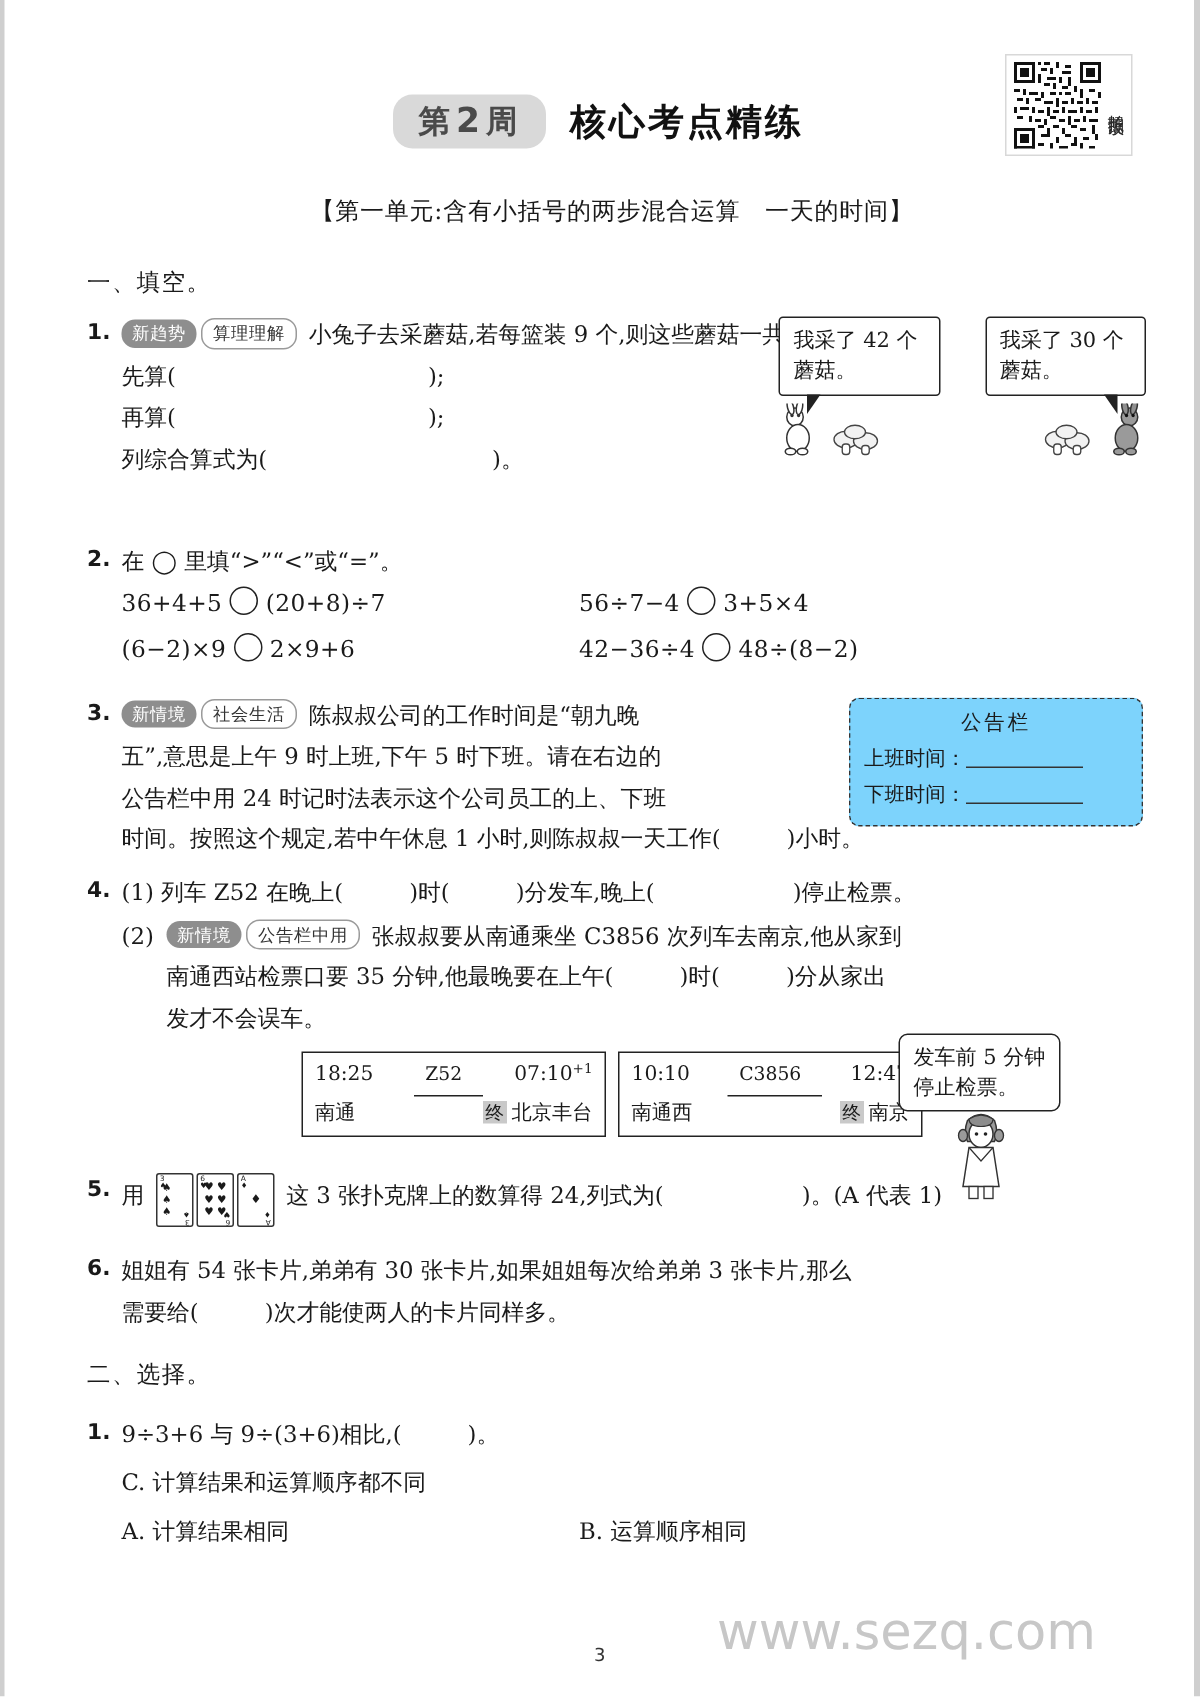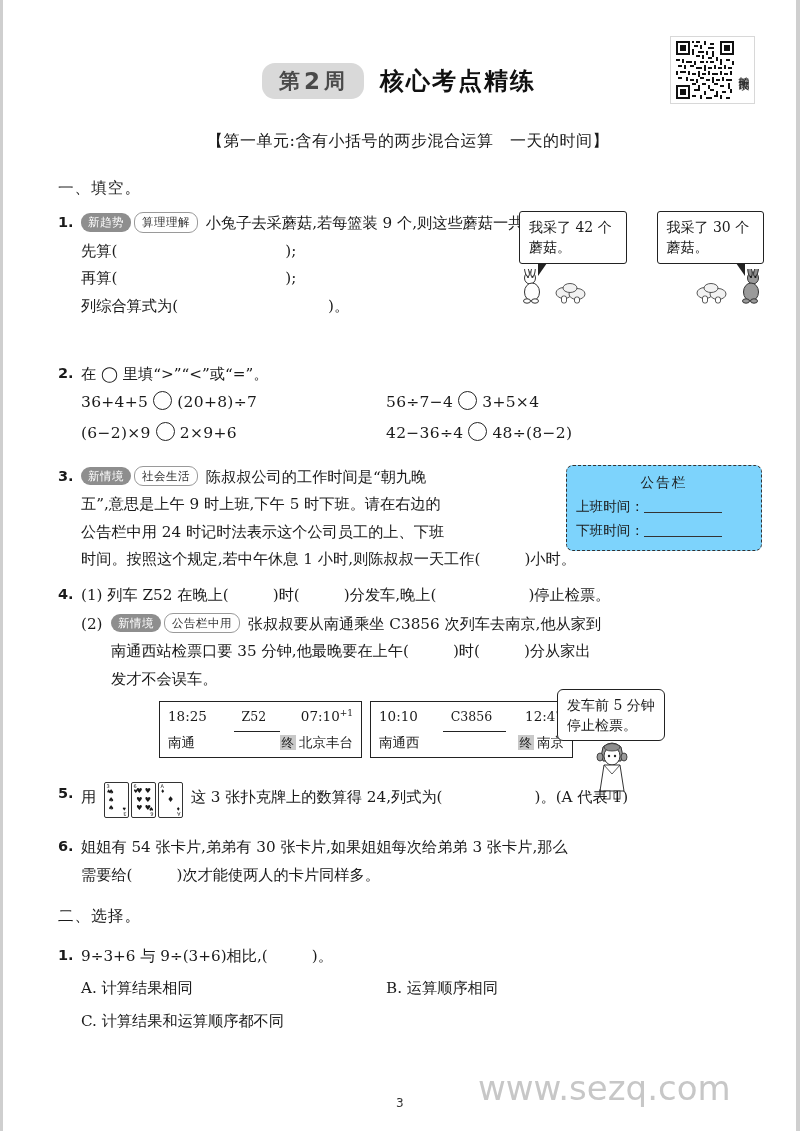--- a/index.html
+++ b/index.html
@@ -69,21 +69,21 @@
   .tail-r:after{right:18px;bottom:-13px;border-right:9px solid #222;border-bottom:13px solid transparent;}
   .critters{display:flex;align-items:flex-end;gap:5px;height:40px;margin-top:3px;}
 
   
   .board{position:absolute;right:-4px;top:0px;width:176px;border:1.4px dashed #333;border-radius:7px;
          padding:5px 9px 7px 9px;font-size:13.6px;line-height:1.75;background:#7dd3fc;}
   .board-title{text-align:center;letter-spacing:2px;margin-bottom:1px;}
   .board-line{border-bottom:1px solid #333;display:inline-block;width:78px;vertical-align:-2px;}
 
   
-  .tickets{display:flex;gap:8px;margin:6px 0 4px 78px;align-items:flex-start;position:relative;}
+  .tickets{display:flex;gap:8px;margin:6px 0 4px 120px;align-items:flex-start;position:relative;}
   .ticket{border:1.4px solid #222;padding:4px 8px 3px 8px;width:185px;background:#fff;
           font-family:"DejaVu Serif","Liberation Serif",serif;}
   .tk-top{display:flex;align-items:baseline;justify-content:space-between;font-size:13.5px;}
   .tk-train{font-size:12.5px;position:relative;padding:0 6px;}
   .tk-train:after{content:"";position:absolute;left:-2px;right:-8px;bottom:-5px;height:1px;background:#222;}
   .tk-bot{display:flex;justify-content:space-between;font-size:13.5px;margin-top:5px;}
   .sup{font-size:9px;vertical-align:5px;}
   .zhong{background:#c9c9c9;padding:0 2px;font-size:12.5px;margin-right:3px;}
 
   .girl-bubble{position:absolute;left:398px;top:-12px;display:flex;align-items:center;flex-direction:column;}
@@ -472,25 +472,25 @@
 
     <div class="sec-head" style="margin-top:14px;">二、选择。</div>
 
     <div class="q" style="margin-top:14px;">
       <div class="q-num">1.</div>
       <div class="q-body">
         <div class="ln">
           <span>9÷3+6 与 9÷(3+6)相比,(</span><span class="blank-sm"></span><span>)。</span>
         </div>
         <div class="choices" style="margin-top:8px;">
+          <div>C. 计算结果和运算顺序都不同</div>
+        </div>
+        <div class="choices" style="margin-top:8px;">
           <div>A. 计算结果相同</div>
           <div>B. 运算顺序相同</div>
-        </div>
-        <div class="choices" style="margin-top:8px;">
-          <div>C. 计算结果和运算顺序都不同</div>
         </div>
       </div>
     </div>
 
   </div>
 
   <div class="watermark">www.sezq.com</div>
   <div class="pageno">3</div>
 
   <div class="edge" style="left:0;top:0;width:3px;height:1131px;"></div>

